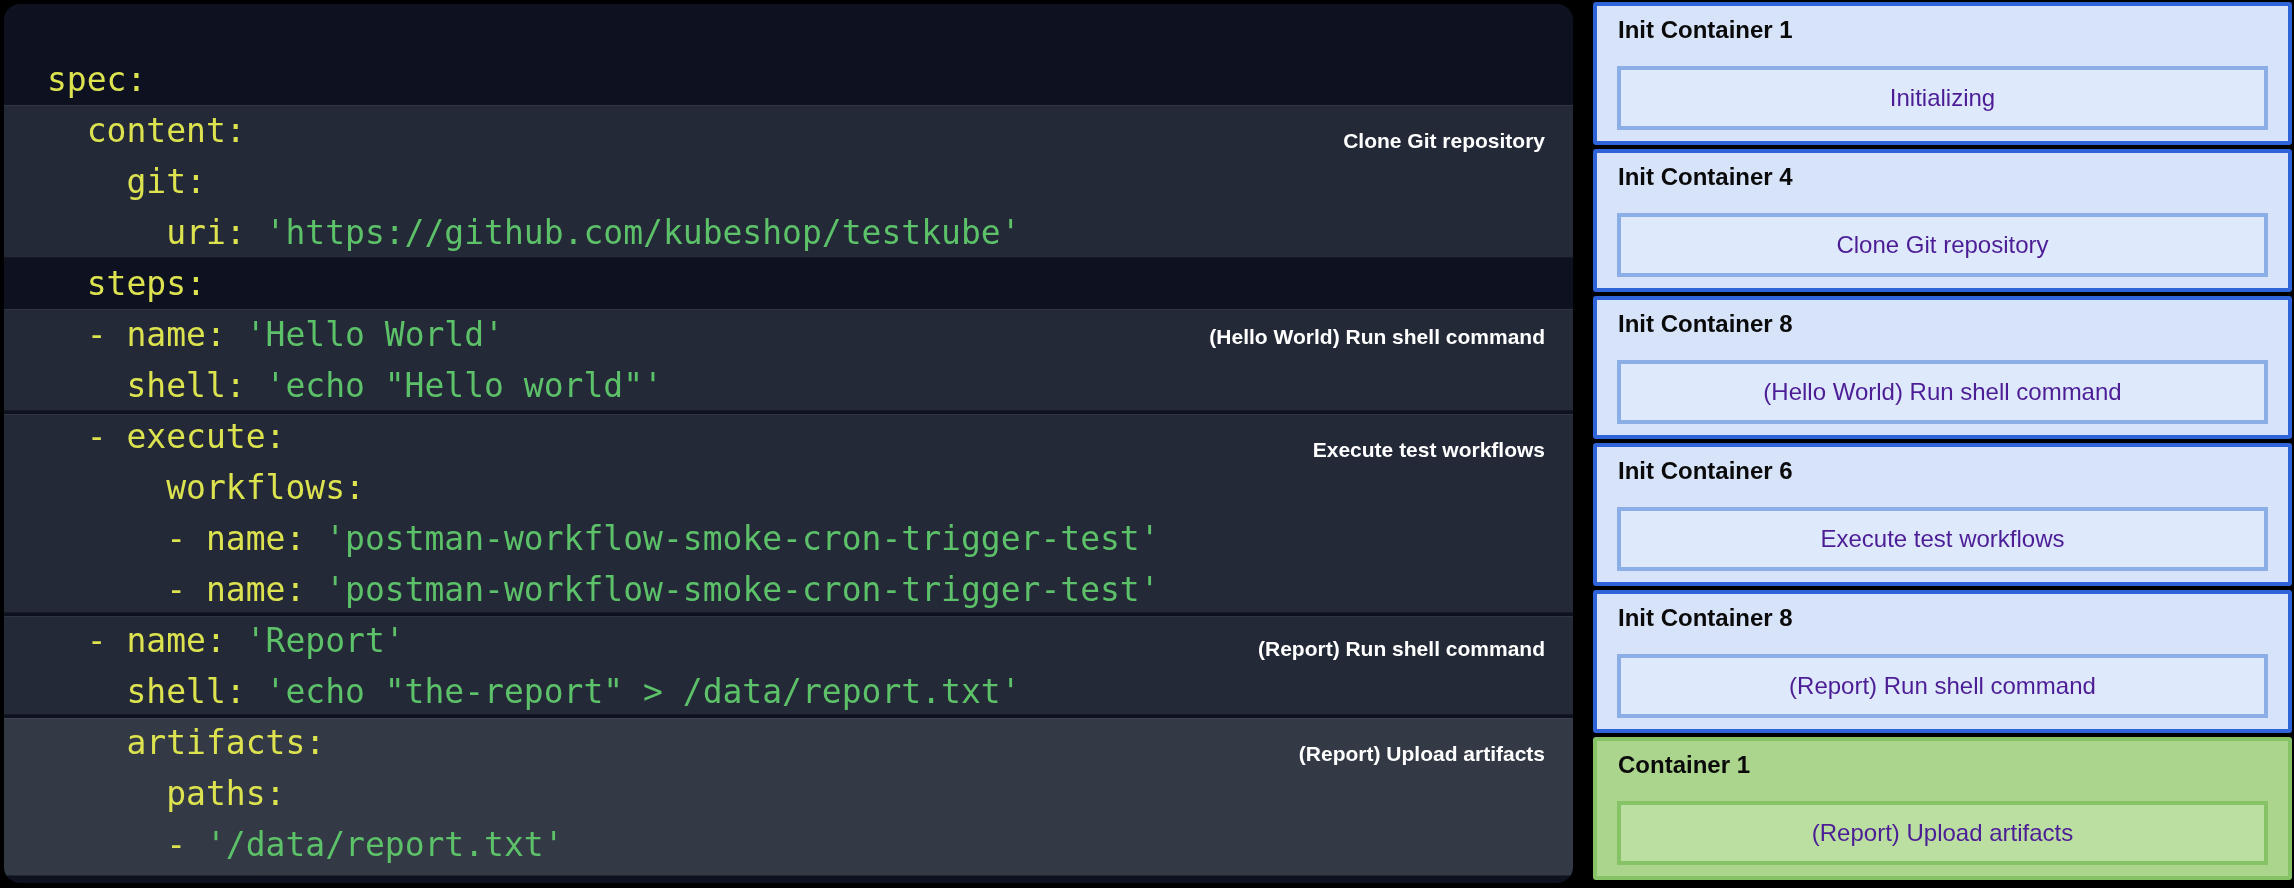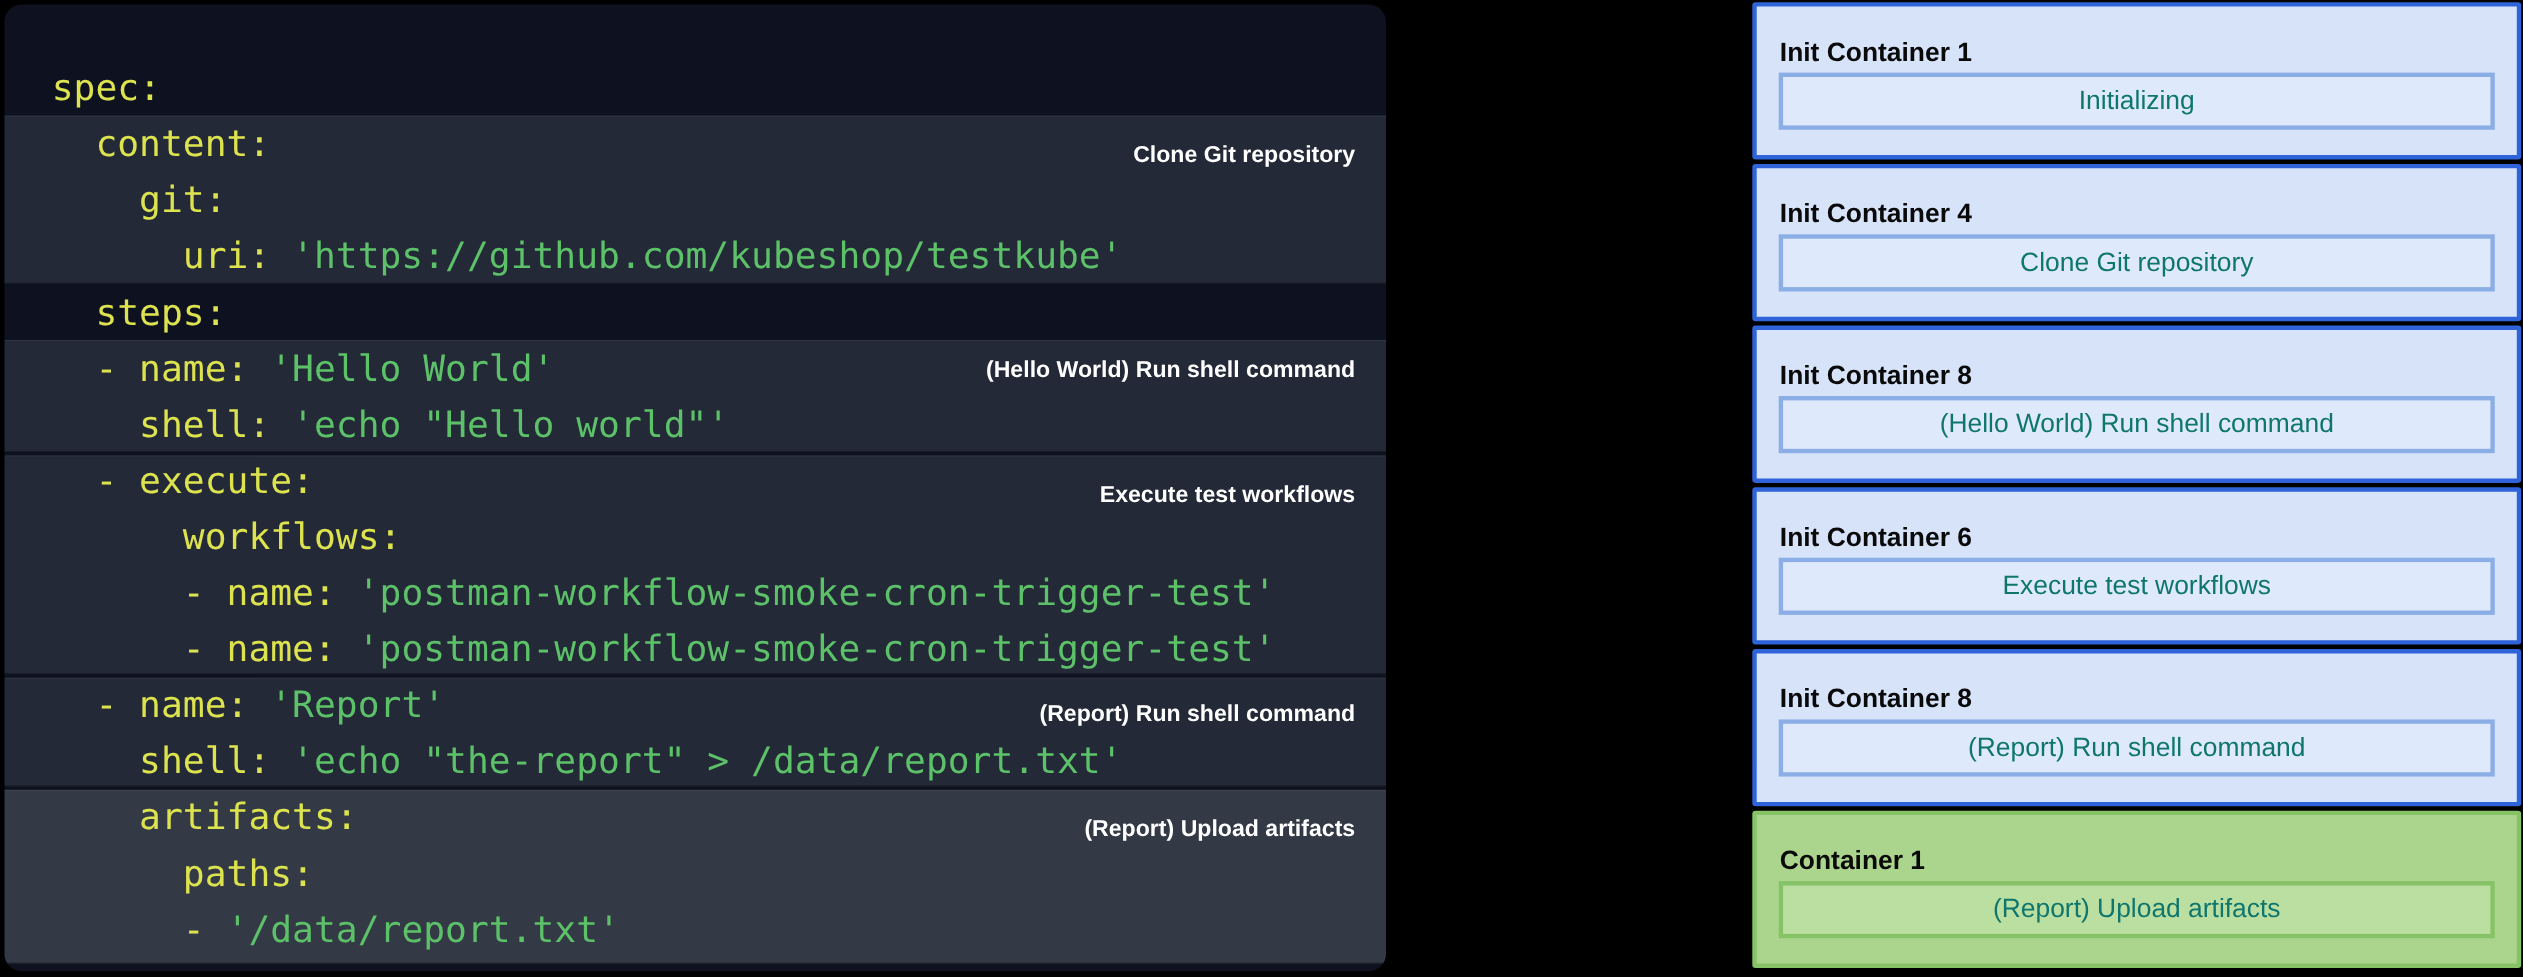--- a/index.html
+++ b/index.html
@@ -17,21 +17,21 @@
     --main-fill:#abd48c;
     --main-inner-border:#86c366;
     --main-inner-fill:#badfa1;
   }
   html,body{margin:0;padding:0;background:#000;}
   body{width:2294px;height:888px;overflow:hidden;}
   .stage{position:relative;width:2294px;height:888px;font-family:"Liberation Sans",sans-serif;}
 
   
   .code-panel{
-    position:absolute;left:4px;top:4px;width:1256px;height:879px;
+    position:absolute;left:4px;top:4px;width:1569px;height:879px;
     background:var(--code-bg);border-radius:16px;overflow:hidden;
   }
   .hl{position:absolute;left:0;right:0;background:var(--highlight-bg);
       border-top:1px solid rgba(255,255,255,0.06);border-bottom:1px solid rgba(0,0,0,0.35);box-sizing:border-box;}
   .hl-a{top:101px;height:153px}
   .hl-b{top:305px;height:102px}
   .hl-c{top:410px;height:199px}
   .hl-d{top:612px;height:99px}
   .hl-e{top:714px;height:158px;background:var(--highlight-active-bg)}
 
@@ -57,27 +57,27 @@
   .pod-panel{
     position:absolute;left:1593px;top:0;width:699px;height:888px;
     display:flex;flex-direction:column;gap:4px;padding-top:2px;box-sizing:border-box;
   }
   .container-box{
     position:relative;flex:0 0 143px;height:143px;box-sizing:border-box;border-radius:3px;
   }
   .container-box.init{background:var(--init-fill);border:4px solid var(--init-border);}
   .container-box.main{background:var(--main-fill);border:4px solid var(--main-border);padding-left:10px;}
   .container-title{
-    position:absolute;top:28px;left:21px;
+    position:absolute;top:10px;left:21px;
     font-size:24px;font-weight:bold;color:#0a0a0a;white-space:nowrap;
   }
   .container-step{
-    position:absolute;left:20px;right:20px;top:60px;height:52px;box-sizing:border-box;
+    position:absolute;left:20px;right:20px;top:60px;height:64px;box-sizing:border-box;
     display:flex;align-items:center;justify-content:center;
-    font-size:24px;color:#0f766e;white-space:nowrap;
+    font-size:24px;color:#4c1d95;white-space:nowrap;
   }
   .init .container-step{background:var(--init-inner-fill);border:4px solid var(--init-inner-border);}
   .main .container-step{background:var(--main-inner-fill);border:4px solid var(--main-inner-border);}
 </style>
 </head>
 <body>
 
 <div class="stage">
 
   <div class="code-panel">

